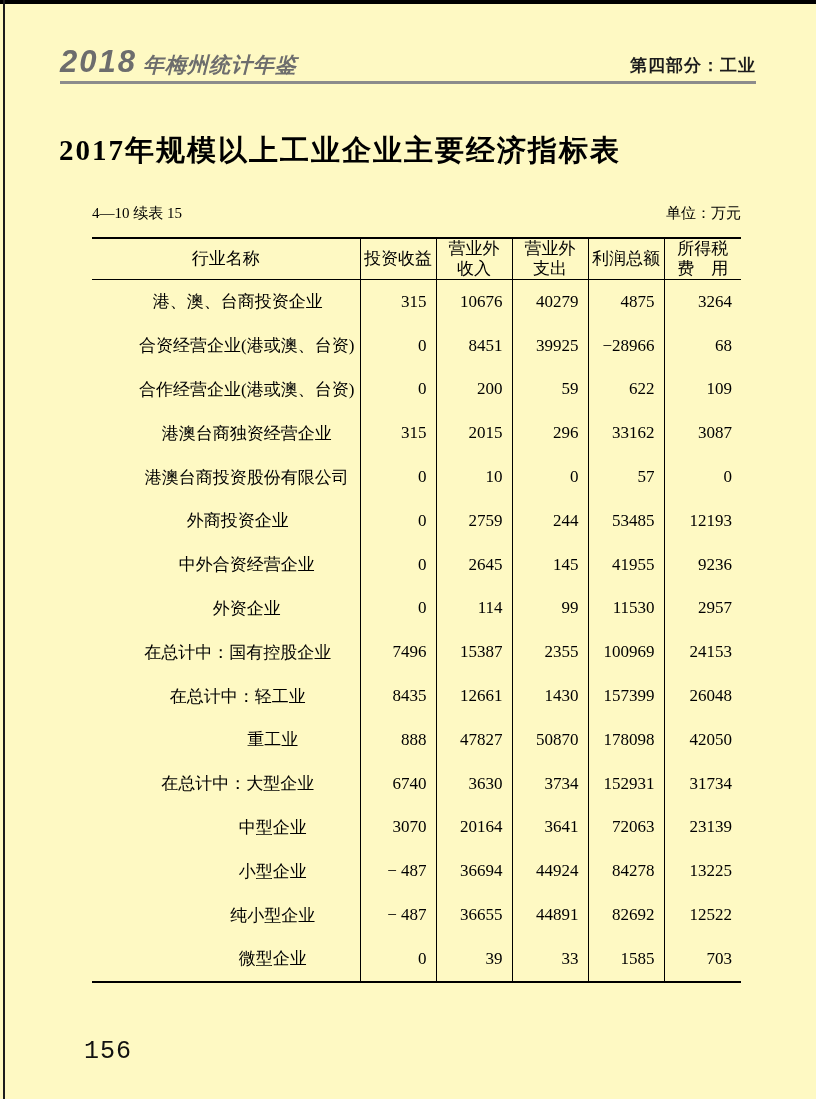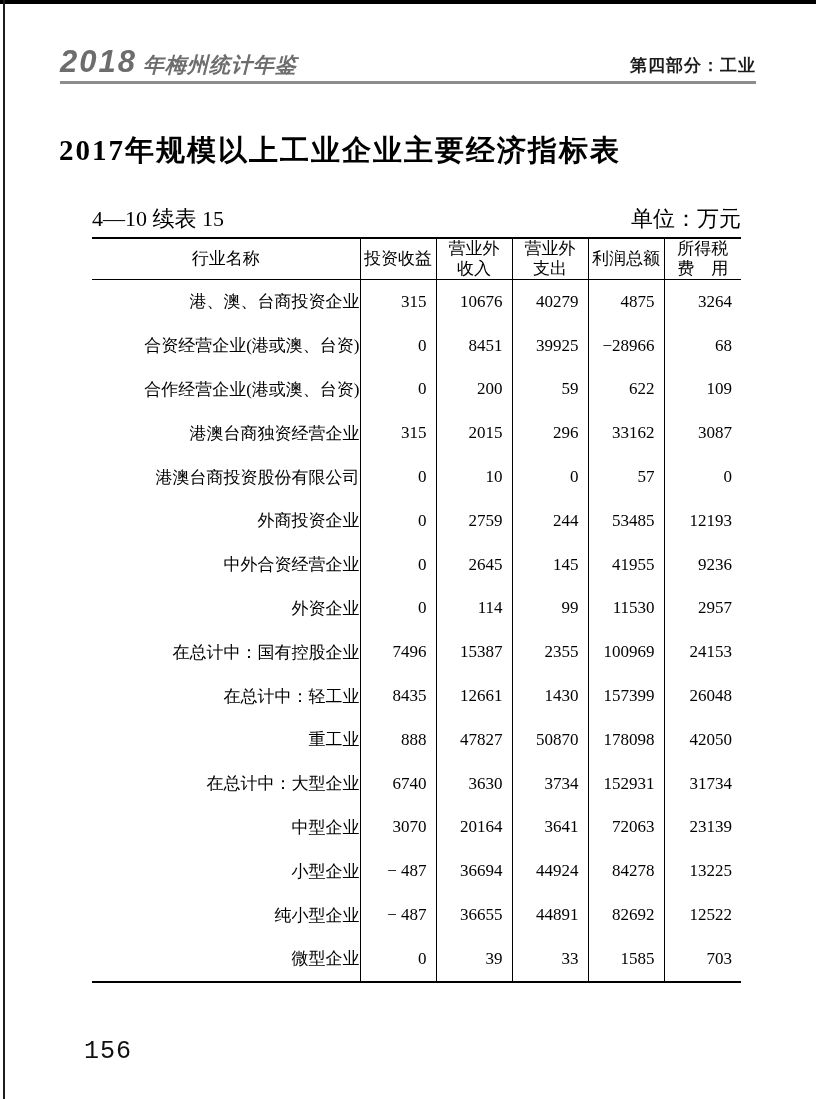--- a/index.html
+++ b/index.html
@@ -1,19 +1,19 @@
 <!DOCTYPE html>
 <html><head>
 <meta charset="utf-8">
 <style>
   html,body{margin:0;padding:0;background:#e8e8e8;}
   .page{
     position:relative;
     width:816px;height:1099px;
-    background:#ffffff;
+    background:#fef9c3;
     overflow:hidden;
     font-family:"Liberation Serif", serif;
     color:#000;
   }
   
   .edge-top{position:absolute;top:0;left:0;width:816px;height:4px;background:#000;}
   .edge-left{position:absolute;top:0;left:3px;width:2px;height:1099px;background:#1c1c1c;}
 
   
   .running-header{
@@ -33,39 +33,39 @@
   .doc-title{
     position:absolute;top:131px;left:0;width:680px;
     text-align:center;font-size:29px;font-weight:bold;
     letter-spacing:2px;
   }
 
   
   .meta-row{
     position:absolute;top:204px;left:92px;width:649px;
     display:flex;justify-content:space-between;
-    font-size:22px;
+    font-size:15px;
   }
 
   
   .tbl-wrap{position:absolute;top:237px;left:92px;width:649px;}
   table{
     border-collapse:collapse;table-layout:fixed;width:649px;
     border-top:2.5px solid #000;
     border-bottom:2.5px solid #000;
     font-size:17px;
   }
   thead tr{border-bottom:1.5px solid #000;}
   th{
     font-weight:normal;text-align:center;vertical-align:middle;
     white-space:pre-line;line-height:1.15;height:40px;padding:0;
   }
   th:not(:first-child),td:not(:first-child){border-left:1.5px solid #000;}
   td{height:43.8px;vertical-align:middle;padding:0;}
-  td.name{text-align:right;}
+  td.name{text-align:center;}
   td.num{text-align:right;padding-right:9px;}
   .ind-0{padding-left:2px;}
   .ind-1{padding-left:24px;}
   .ind-2{padding-left:42px;font-family:Liberation Serif, serif;}
   .ind-3{padding-left:94px;}
 
   
   .page-number{
     position:absolute;top:1037px;left:84px;
     font-family:Liberation Mono, monospace;

